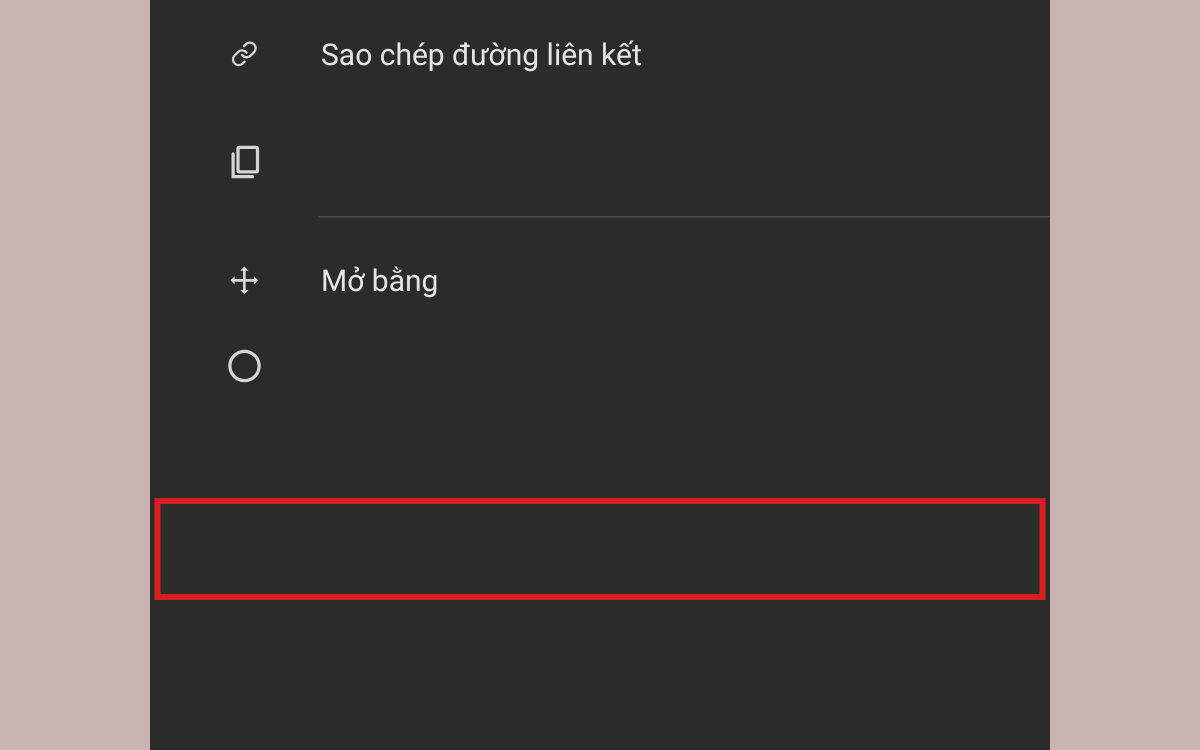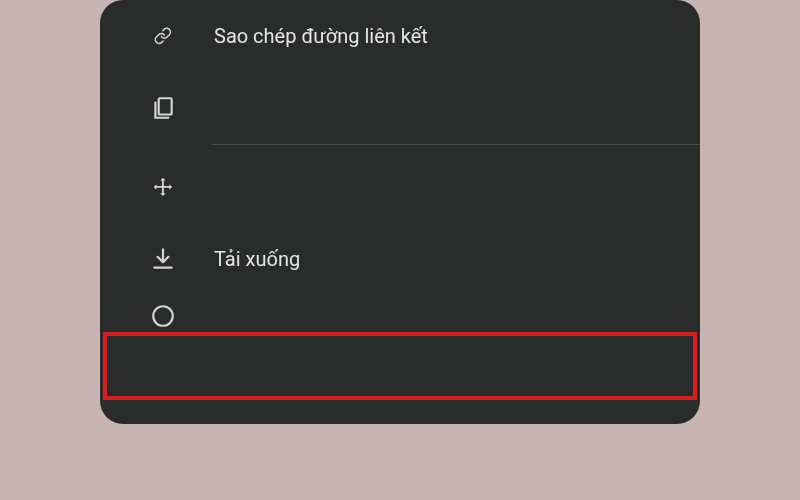--- a/index.html
+++ b/index.html
@@ -13,24 +13,23 @@
       background: #c9b4b4;
       font-family: 'Google Sans', Roboto, Arial, sans-serif;
       overflow: hidden;
       position: relative;
     }
     .panel {
       position: absolute;
       left: 100px;
       top: 0;
       width: 600px;
-      height: 424px;
+      height: 500px;
       background: #2a2c2b;
       overflow: hidden;
-      border-radius: 23px;
     }
     .menu-item {
       display: flex;
       align-items: center;
       height: 72px;
       padding-left: 50px;
       cursor: pointer;
     }
     .icon-wrap {
       width: 26px;
@@ -103,31 +102,23 @@
 
 
   <div class="divider"></div>
 
   <div class="menu-item" style="margin-top:6px;">
     <span class="icon-wrap">
       <svg width="26" height="26" viewBox="0 0 24 24">
         <path d="M12 2 L15 5 L13 5 L13 11 L19 11 L19 9 L22 12 L19 15 L19 13 L13 13 L13 19 L15 19 L12 22 L9 19 L11 19 L11 13 L5 13 L5 15 L2 12 L5 9 L5 11 L11 11 L11 5 L9 5 Z" fill="#d4d6d5" stroke="none" transform="scale(0.85) translate(2,2)"></path>
       </svg>
     </span>
+    <span class="label">Mở bằng</span>
   </div>
 
-  <div class="menu-item">
-    <span class="icon-wrap">
-      <svg width="26" height="26" viewBox="0 0 24 24">
-        <path d="M12 3 L12 15 M7 10 L12 15 L17 10" stroke-width="2" stroke-linecap="round" stroke-linejoin="round"></path>
-        <path d="M4 20 L20 20" stroke-width="2" stroke-linecap="round"></path>
-      </svg>
-    </span>
-    <span class="label">Tải xuống</span>
-  </div>
 
 
   <div class="cutoff">
     <span class="icon-wrap">
       <svg width="26" height="26" viewBox="0 0 24 24">
         <circle cx="12" cy="12" r="9" stroke-width="2"></circle>
       </svg>
     </span>
     <span class="label"></span>
   </div>

